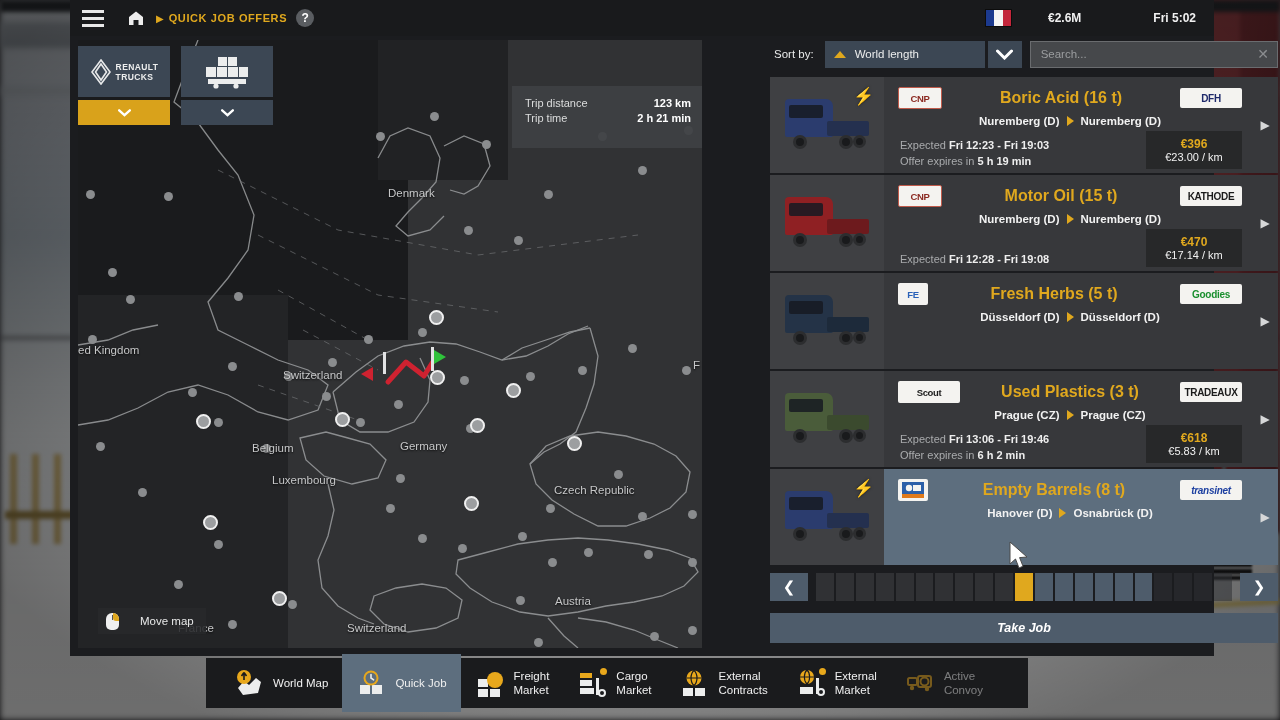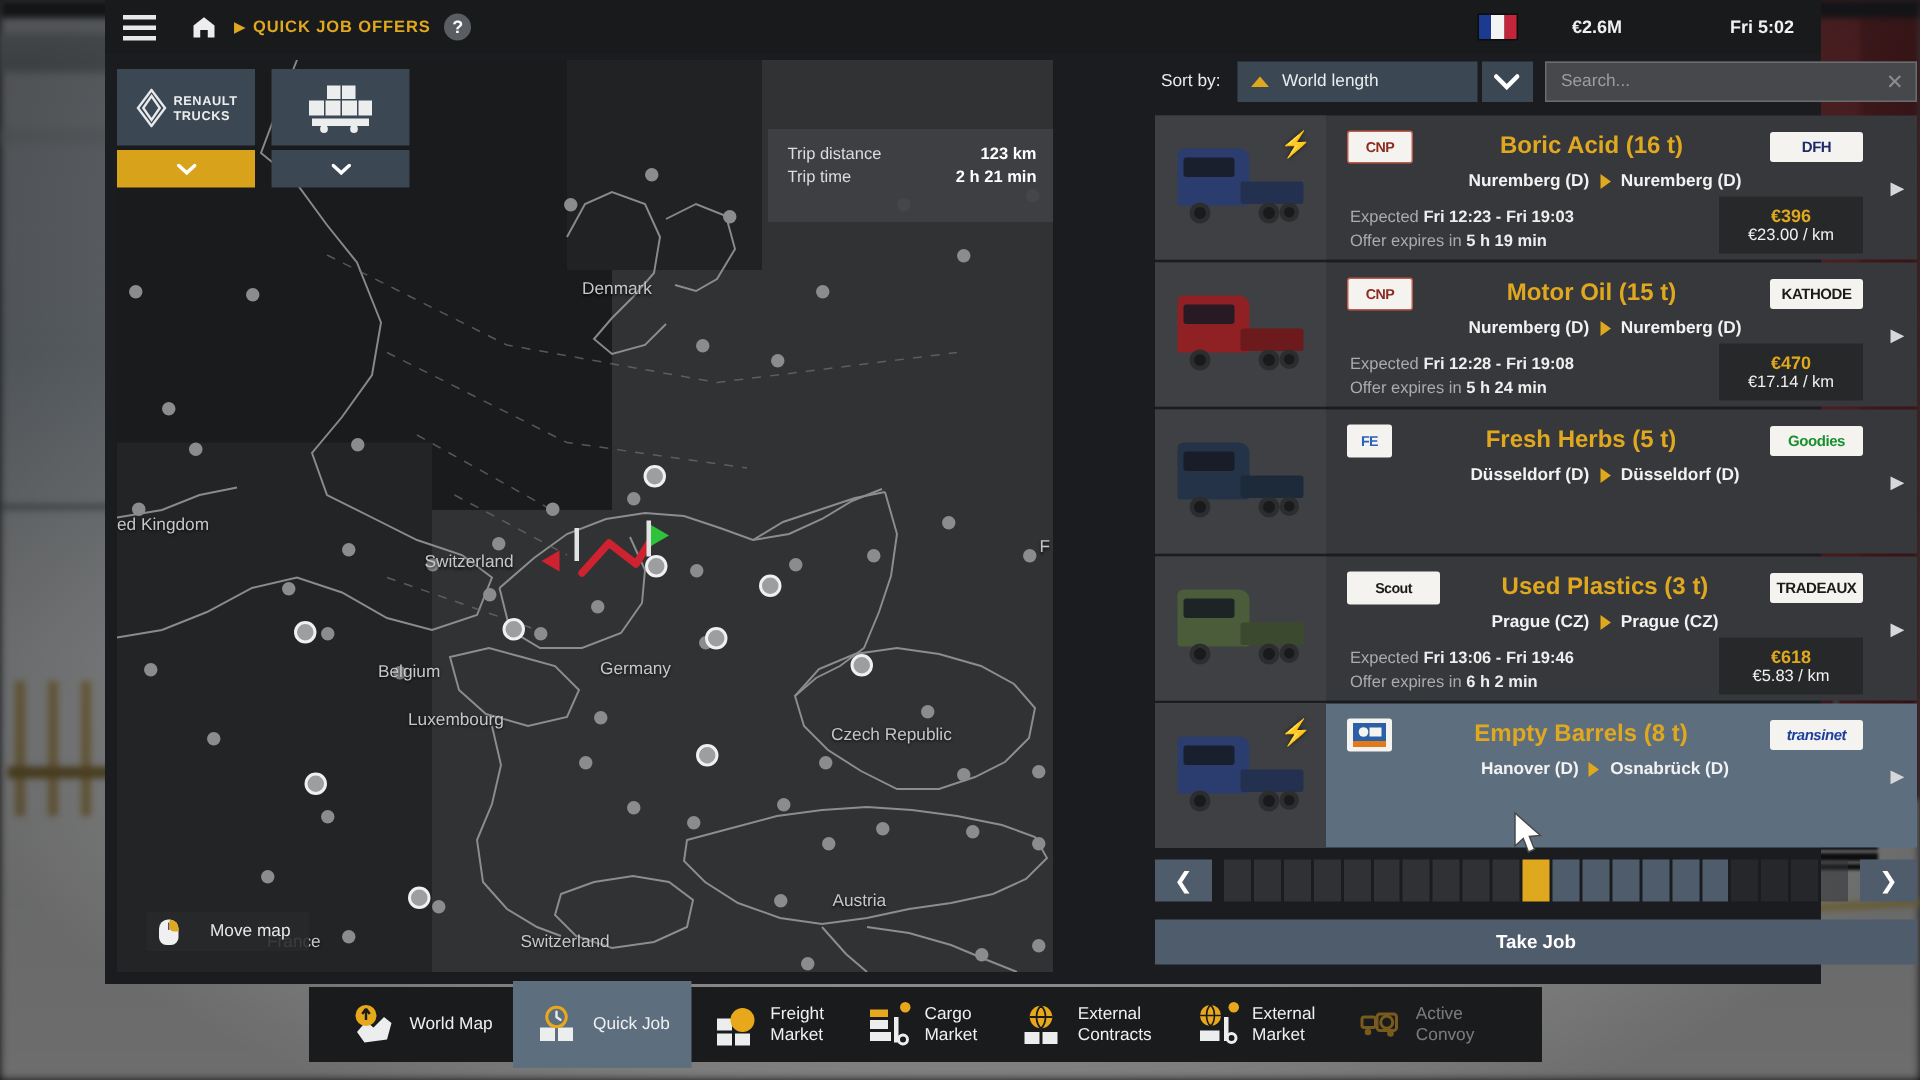--- a/index.html
+++ b/index.html
@@ -266,21 +266,21 @@
   .pgbtn {
     width:38px; height:28px; background:#4e5c6b; color:#fff; font-size:15px;
     display:flex; align-items:center; justify-content:center; cursor:pointer;
   }
   .pgtrack { flex:1; display:flex; gap:2px; height:28px; margin:0 4px; }
   .pgseg { flex:1; }
 
   .takejob {
     margin-top:12px; height:30px; background:#4e5c6b; display:flex;
     align-items:center; justify-content:center; color:#ffffff;
-    font-size:12.5px; font-weight:bold; cursor:pointer;
+    font-size:12.5px; font-weight:bold; cursor:pointer;font-style:italic;
   }
 
   
   .bottomnav {
     position:absolute; left:206px; top:658px; width:822px; height:50px;
     background:#1a1b1d; display:flex; align-items:center; padding-left:14px;
   }
   .navitem {
     height:58px; display:flex; align-items:center; gap:9px; padding:0 14px;
     cursor:pointer;
@@ -614,21 +614,20 @@
               <span class="brand-ic" style="color:#1b1b1b;background:#f4f3f0">KATHODE</span>
             </div>
             <div class="jrow2">
               <span class="city">Nuremberg (D)</span>
               <span class="arrw"></span>
               <span class="city">Nuremberg (D)</span>
             </div>
             <div class="jrow3">
               <div class="times">
                 <div class="tline"><span>Expected</span> <b>Fri 12:28 - Fri 19:08</b></div>
-                <div class="tline"><span>Offer expires in</span> <b>5 h 24 min</b></div>
               </div>
               <div class="pricebox">
                 <span class="price">€470</span>
                 <span class="rate">€17.14 / km</span>
               </div>
             </div>
           </div>
           <div class="rowchev">▶</div>
         </div>
 

